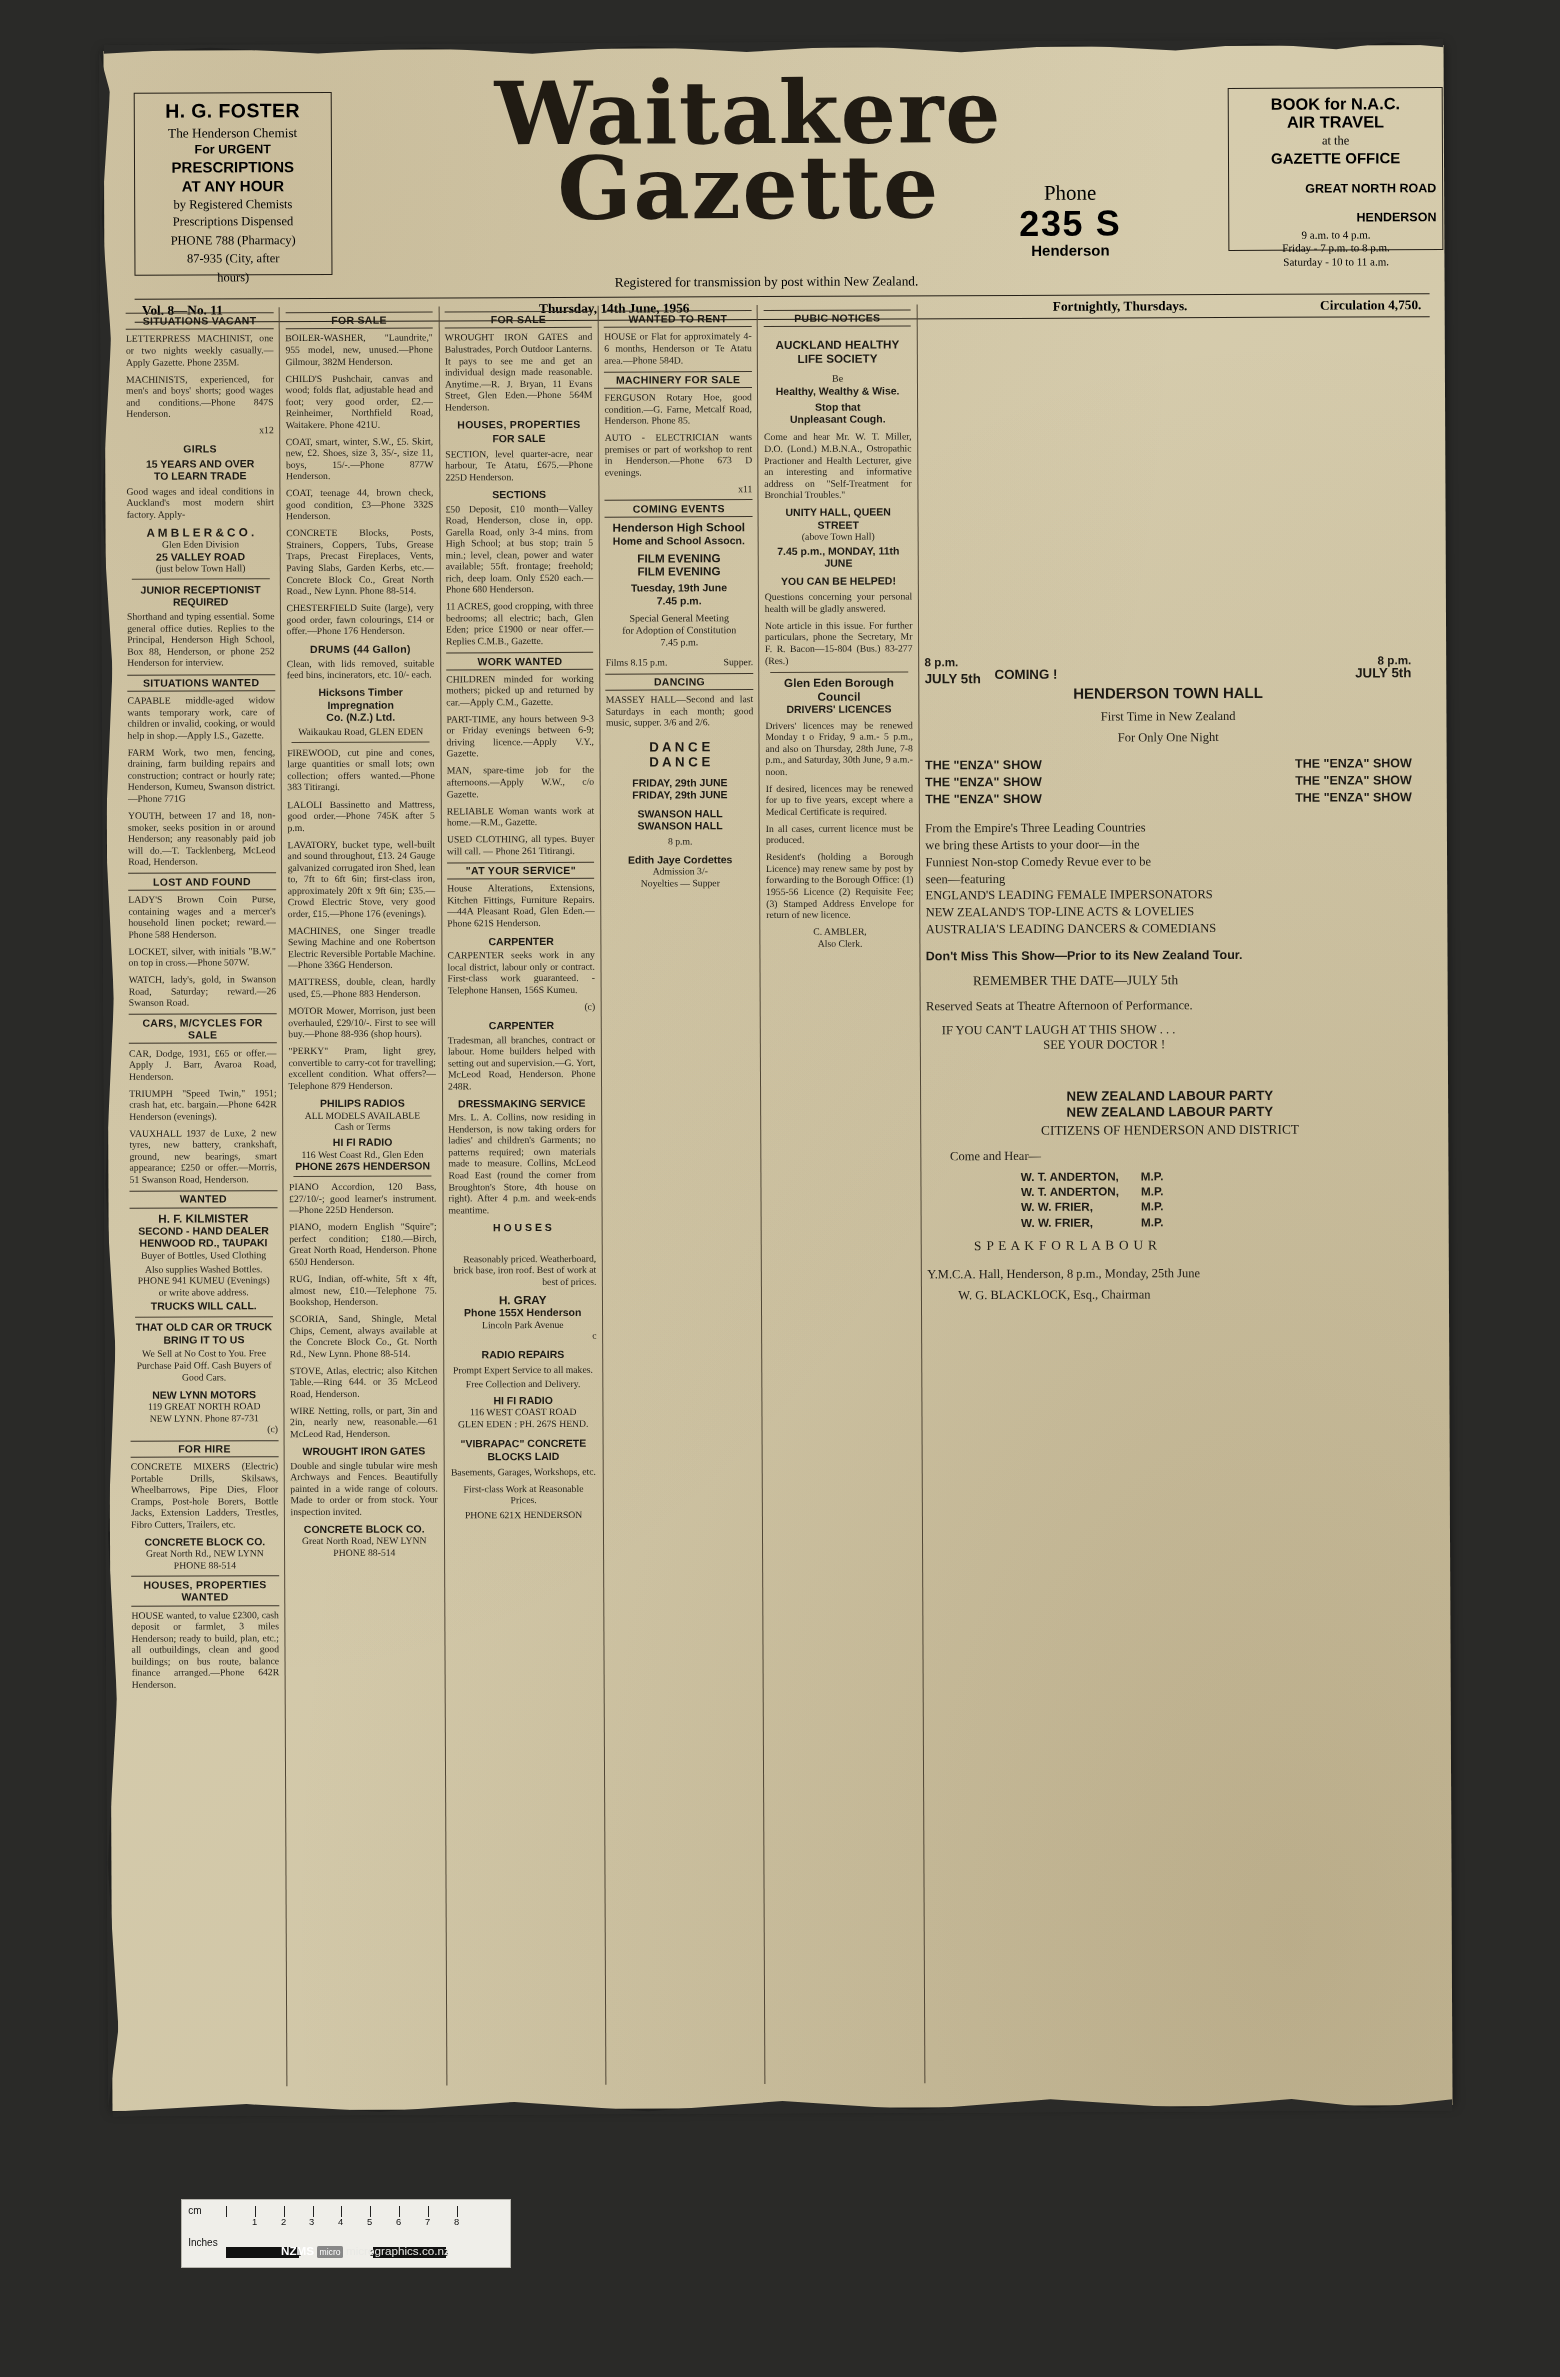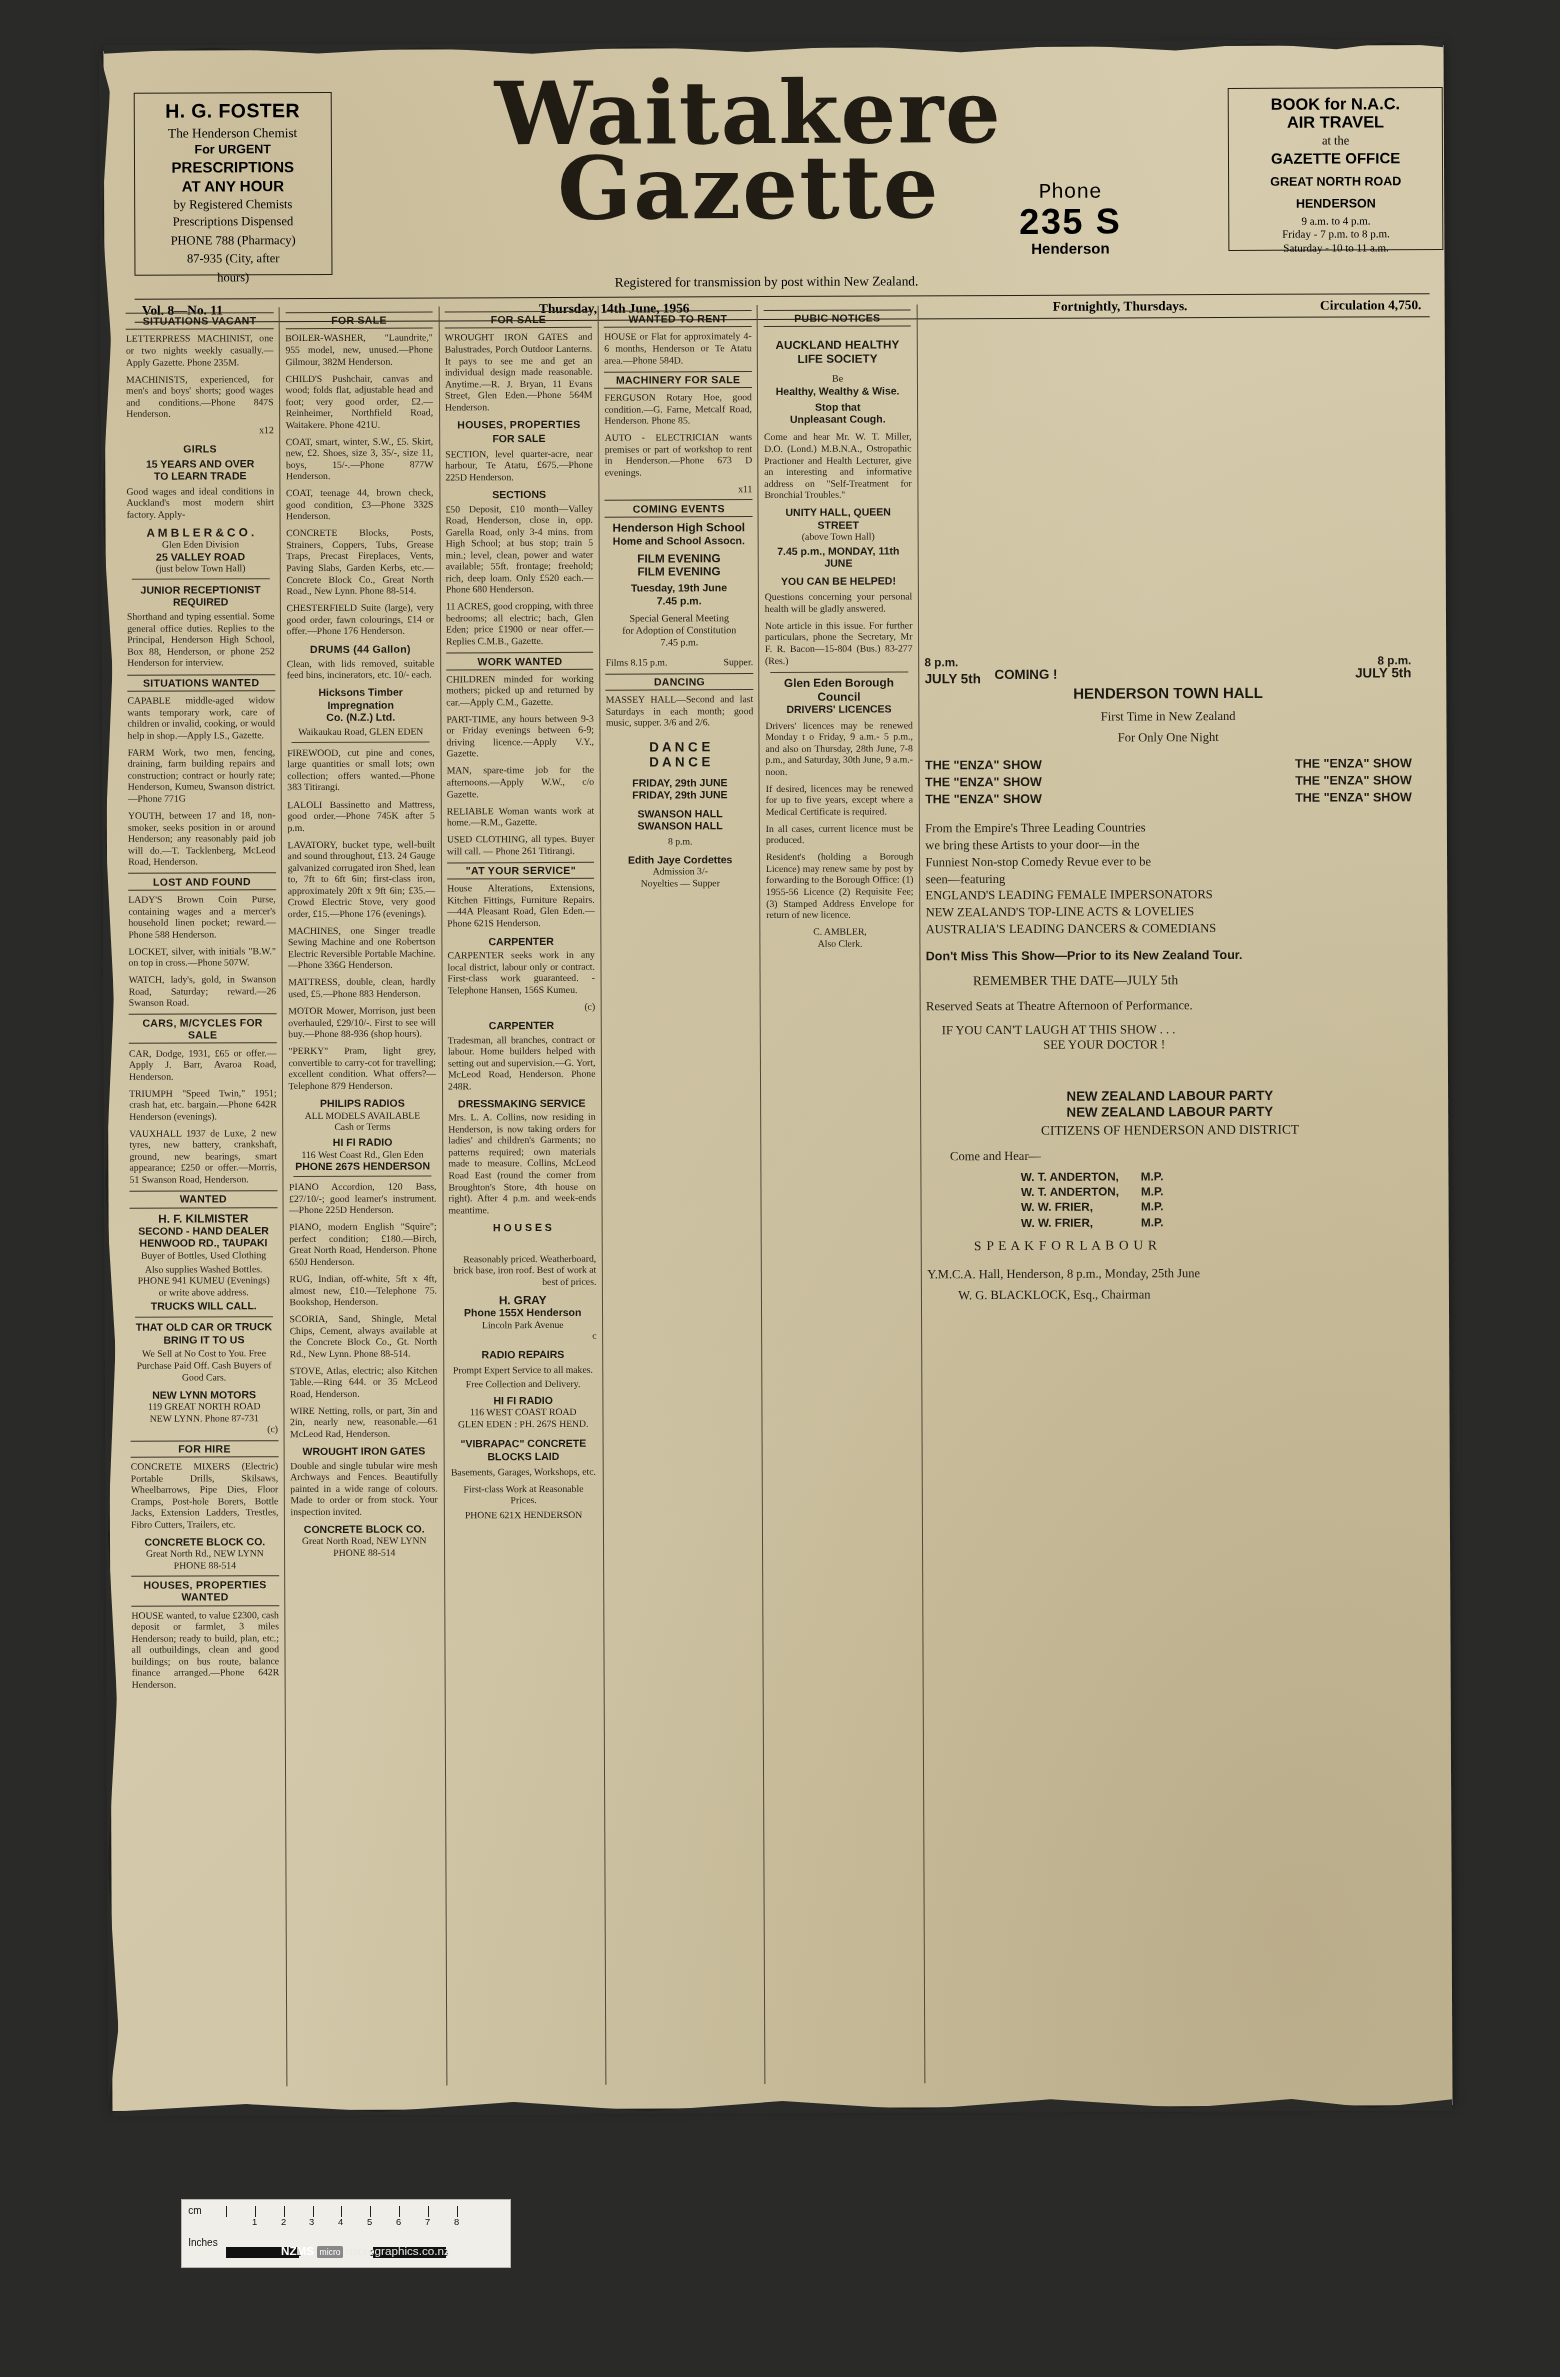--- a/index.html
+++ b/index.html
@@ -30,29 +30,29 @@
   #foster .t4{font-family:"Liberation Sans",sans-serif;font-weight:bold;font-size:15px;line-height:1.05;margin-top:3.1px;}
   #foster .t5{font-size:12.5px;line-height:1.1;margin-top:3.9px;}
   #foster .t6{font-size:12.5px;margin-top:4.7px;line-height:1.1;}
 
   #title{position:absolute;left:217px;top:7.8px;width:827px;text-align:center;}
   .gothic{font-family:"DejaVu Serif",serif;font-weight:bold;color:#201b13;
      letter-spacing:1.6px;line-height:.92;}
   #title .l1{font-size:87px;}
   #title .l2{font-size:87px;margin-top:-4.7px;}
   #phonebox{position:absolute;left:874px;top:117px;width:156px;text-align:center;}
-  #phonebox .pw{font-family:Liberation Mono, monospace;font-size:21px;}
+  #phonebox .pw{font-family:Liberation Serif, serif;font-size:21px;}
   #phonebox .pn{font-family:"Liberation Sans",sans-serif;font-weight:bold;font-size:36px;letter-spacing:1.6px;line-height:1;}
   #phonebox .ph{font-family:"Liberation Sans",sans-serif;font-weight:bold;font-size:15px;}
 
   #nac{position:absolute;left:1110px;top:25px;width:201px;height:150px;padding:5.5px 6.2px;text-align:center;}
   #nac .a{font-family:"Liberation Sans",sans-serif;font-weight:bold;font-size:16.4px;line-height:1.15;}
   #nac .b{font-size:12.5px;margin-top:1.6px;}
   #nac .c{font-family:"Liberation Sans",sans-serif;font-weight:bold;font-size:15px;margin-top:0.8px;}
-  #nac .d{font-family:"Liberation Sans",sans-serif;font-weight:bold;font-size:12.5px;margin-top:8px;}
+  #nac .d{font-family:"Liberation Sans",sans-serif;font-weight:bold;font-size:12.5px;margin-top:15px;text-align:right;}
   #nac .e{font-size:11px;margin-top:4.7px;line-height:1.2;}
 
   #regline{position:absolute;left:367px;top:209px;width:562px;text-align:center;font-size:13.3px;}
   #volline{position:absolute;left:15.6px;top:231px;width:1295px;border-top:1.6px solid #241f17;border-bottom:1.6px solid #241f17;height:22px;}
   .volrow{display:flex;align-items:center;height:22px;font-size:13.3px;}
   .volrow .c1{width:156px;padding-left:7.8px;font-weight:bold;}
   .volrow .c2{flex:1;text-align:center;font-weight:bold;}
   .volrow .c3{width:257px;text-align:right;font-weight:bold;}
   .volrow .c4{width:234px;text-align:right;padding-right:7.8px;font-weight:bold;}
 

